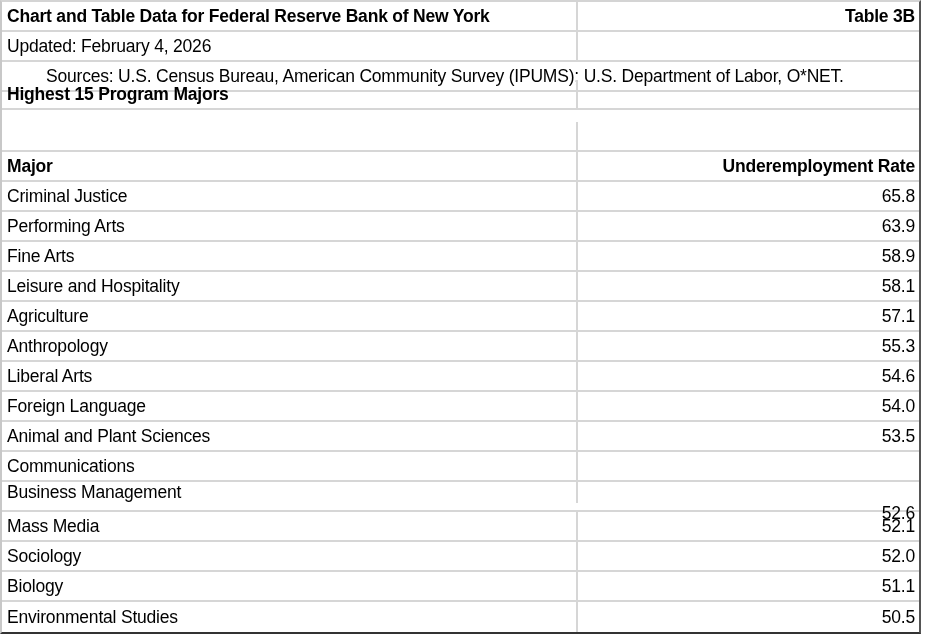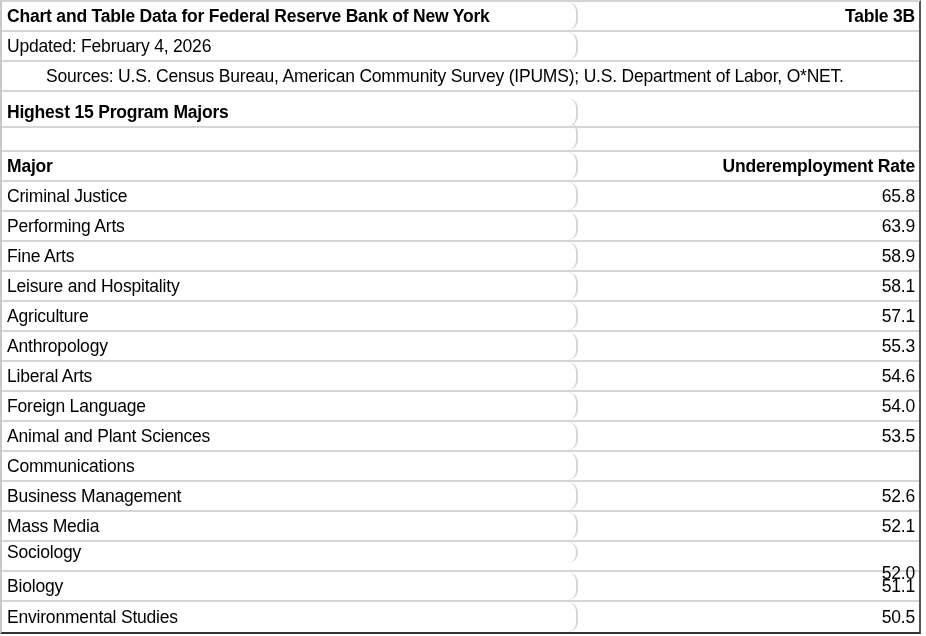--- a/index.html
+++ b/index.html
@@ -39,21 +39,20 @@
     .cell {
       height: 100%;
       box-sizing: border-box;
       display: flex;
       align-items: center;
       padding: 0 4px 0 5px;
       font-size: 17.5px;
       white-space: nowrap;
       overflow: visible;
       letter-spacing: -0.2px;
-      border-radius: 10px;
     }
     .c1 {
       width: 576px;
       border-right: 2px solid #d6d6d6;
     }
     .c2 {
       flex: 1;
       justify-content: flex-end;
       padding-right: 4px;
     }
@@ -84,21 +83,21 @@
 
   <div class="row" style="top:30px;">
     <div class="cell c1">Updated: February 4, 2026</div>
     <div class="cell c2"></div>
   </div>
 
   <div class="row" style="top:60px;">
     <div class="cell c1 span">Sources: U.S. Census Bureau, American Community Survey (IPUMS); U.S. Department of Labor, O*NET.</div>
   </div>
 
-  <div class="row" style="top:96px;align-items:flex-end;">
+  <div class="row" style="top:78px;align-items:flex-end;">
     <div class="cell c1 bold">Highest 15 Program Majors</div>
     <div class="cell c2"></div>
   </div>
 
   <div class="row" style="top:120px;">
     <div class="cell c1"></div>
     <div class="cell c2"></div>
   </div>
 
   <div class="row" style="top:150px;">
@@ -148,31 +147,31 @@
 
   <div class="row" style="top:420px;">
     <div class="cell c1">Animal and Plant Sciences</div>
     <div class="cell c2 num">53.5</div>
   </div>
 
   <div class="row" style="top:450px;">
     <div class="cell c1">Communications</div>
   </div>
 
-  <div class="row" style="top:480px;">
+  <div class="row" style="top:480px;flex-direction:column;">
     <div class="cell c1">Business Management</div>
     <div class="cell c2 num">52.6</div>
   </div>
 
   <div class="row" style="top:510px;">
     <div class="cell c1">Mass Media</div>
     <div class="cell c2 num">52.1</div>
   </div>
 
-  <div class="row" style="top:540px;flex-direction:column;">
+  <div class="row" style="top:540px;">
     <div class="cell c1">Sociology</div>
     <div class="cell c2 num">52.0</div>
   </div>
 
   <div class="row" style="top:570px;">
     <div class="cell c1">Biology</div>
     <div class="cell c2 num">51.1</div>
   </div>
 
   <div class="row last-row" style="top:600px;">

